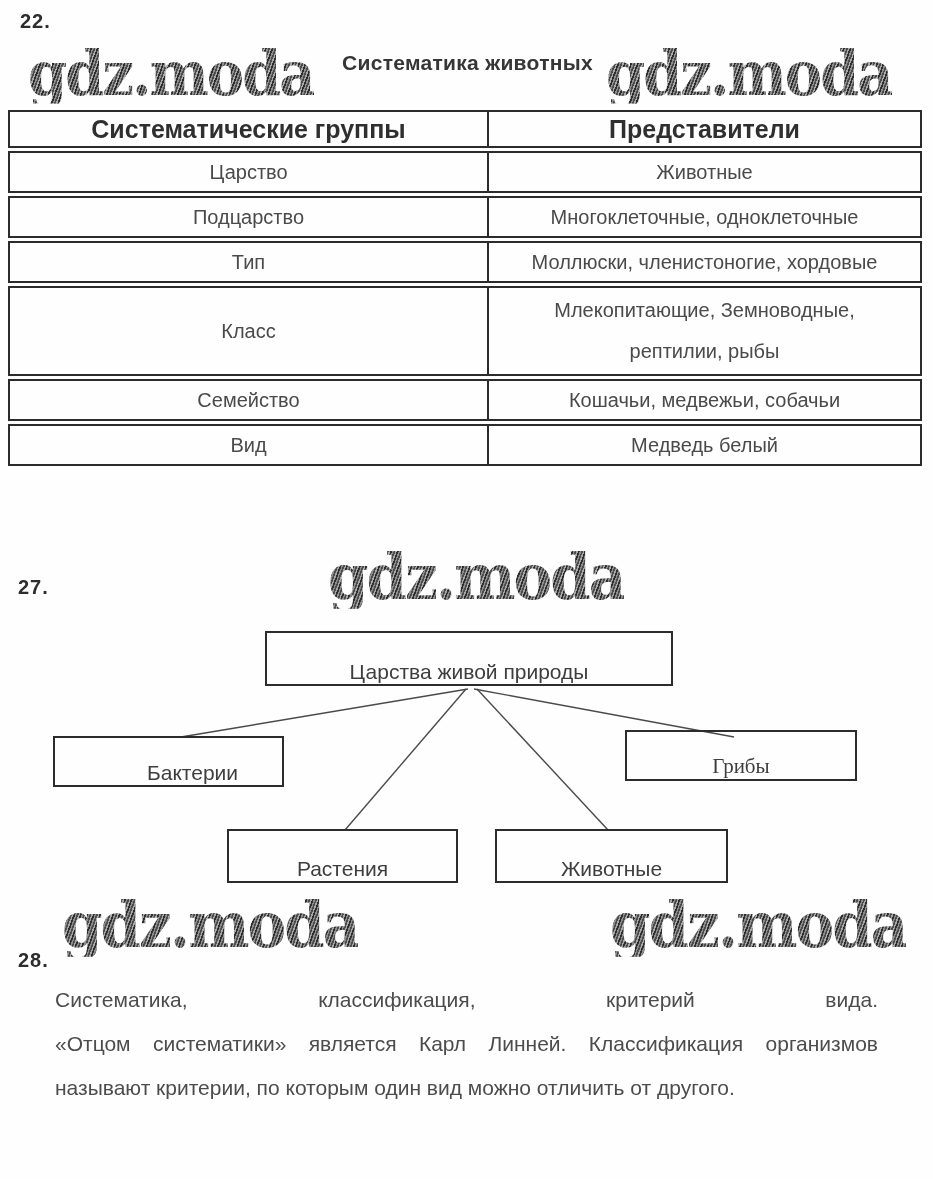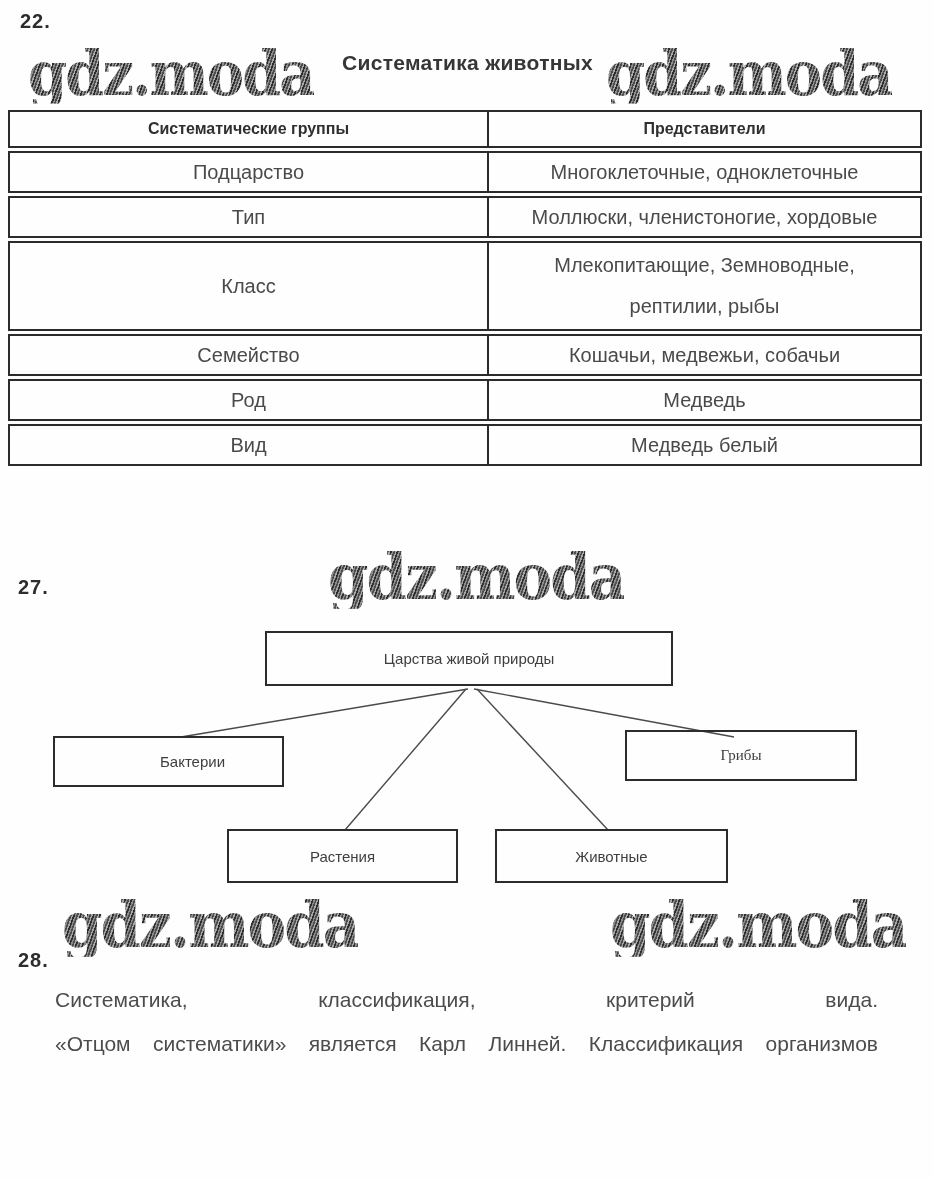--- a/index.html
+++ b/index.html
@@ -78,33 +78,33 @@
   .sys-table th, .sys-table td {
     border-top: 2px solid #2b2b2b;
     border-bottom: 2px solid #2b2b2b;
     text-align: center;
     vertical-align: middle;
     padding: 2px 10px;
     overflow: hidden;
   }
   .sys-table .c-group { border-left: 2px solid #2b2b2b; border-right: 2px solid #2b2b2b; width: 50%; }
   .sys-table .c-value { border-right: 2px solid #2b2b2b; }
-  .sys-table th { font-size: 16px; font-weight: bold; color: #2f2f2f; height: 30px; }
+  .sys-table th { font-size: 25px; font-weight: bold; color: #2f2f2f; height: 30px; }
   .sys-table td { font-size: 20px; color: #4a4a4a; height: 34px; white-space: pre-line; }
   .sys-table tr.tall td { height: 82px; line-height: 41px; }
 
   
   .dg-box {
     position: absolute;
     border: 2.5px solid #2c2c2c;
     background: transparent;
     display: flex;
-    align-items: center;
+    align-items: flex-end;
     justify-content: center;
-    font-size: 15px;
+    font-size: 21px;
     color: #3e3e3e;
     box-sizing: border-box;
   }
   #dg-root      { left: 265px; top: 631px; width: 408px; height: 55px; }
   #dg-bacteria  { left: 53px;  top: 736px; width: 231px; height: 51px; padding-left: 48px; }
   #dg-fungi     { left: 625px; top: 730px; width: 232px; height: 51px; font-family: Liberation Serif, serif; }
   #dg-plants    { left: 227px; top: 829px; width: 231px; height: 54px; }
   #dg-animals   { left: 495px; top: 829px; width: 233px; height: 54px; }
 
   #connector-layer {
@@ -142,39 +142,39 @@
 
 <table class="sys-table">
   <thead>
     <tr>
       <th class="c-group">Систематические группы</th>
       <th class="c-value">Представители</th>
     </tr>
   </thead>
   <tbody>
     <tr>
+      <td class="c-group">Царство</td>
+      <td class="c-value">Животные</td>
+    </tr>
+    <tr>
       <td class="c-group">Подцарство</td>
       <td class="c-value">Многоклеточные, одноклеточные</td>
     </tr>
     <tr>
       <td class="c-group">Тип</td>
       <td class="c-value">Моллюски, членистоногие, хордовые</td>
     </tr>
     <tr class="tall">
       <td class="c-group">Класс</td>
       <td class="c-value">Млекопитающие, Земноводные,
 рептилии, рыбы</td>
     </tr>
     <tr>
       <td class="c-group">Семейство</td>
       <td class="c-value">Кошачьи, медвежьи, собачьи</td>
-    </tr>
-    <tr>
-      <td class="c-group">Род</td>
-      <td class="c-value">Медведь</td>
     </tr>
     <tr>
       <td class="c-group">Вид</td>
       <td class="c-value">Медведь белый</td>
     </tr>
   </tbody>
 </table>
 
 <div class="sec-num" id="num27">27.</div>
 <div class="wm" id="wm-middle">gdz.moda</div>
@@ -202,13 +202,14 @@
   <span>Грибы</span>
 </div>
 
 <div class="wm" id="wm-bottom-left">gdz.moda</div>
 <div class="wm" id="wm-bottom-right">gdz.moda</div>
 <div class="sec-num" id="num28">28.</div>
 
 <div class="answer">
   <div class="a-line">Систематика, классификация, критерий вида.</div>
   <div class="a-line">«Отцом систематики» является Карл Линней. Классификация организмов</div>
+  <div class="a-line last">называют критерии, по которым один вид можно отличить от другого.</div>
 </div>
 
 </body></html>

